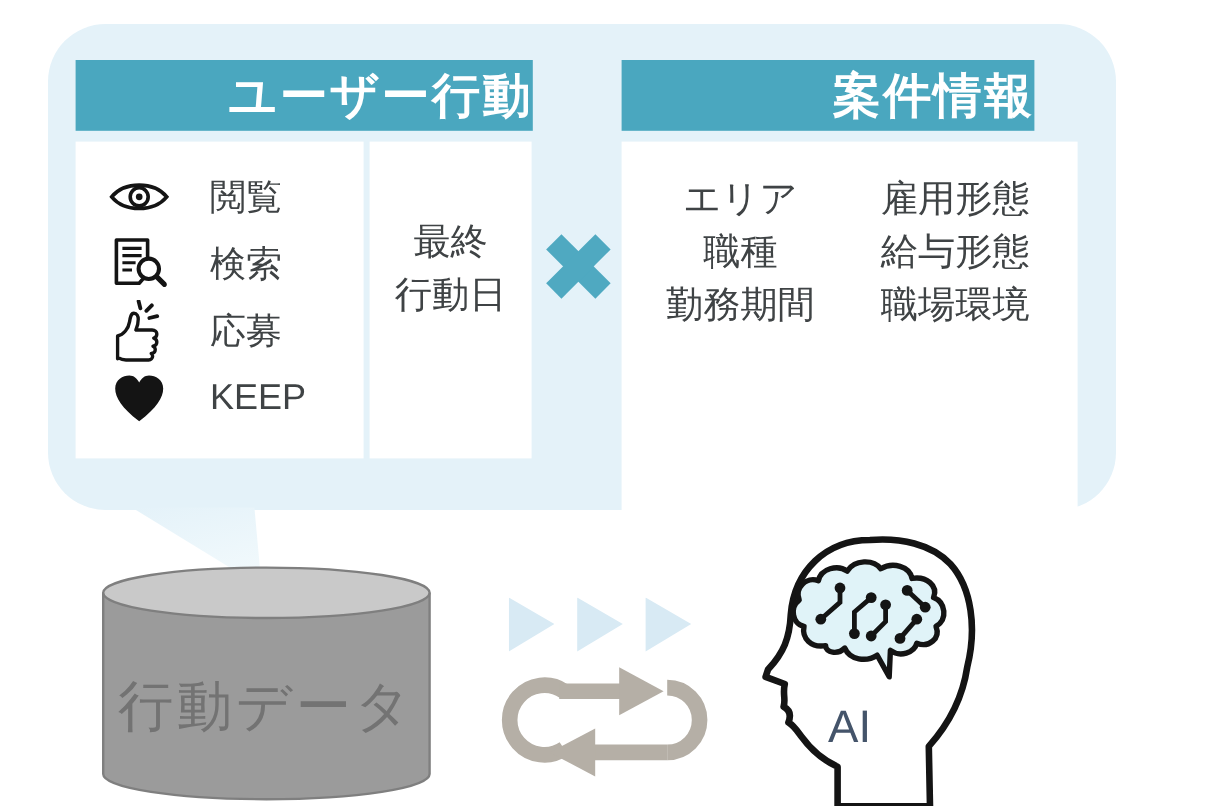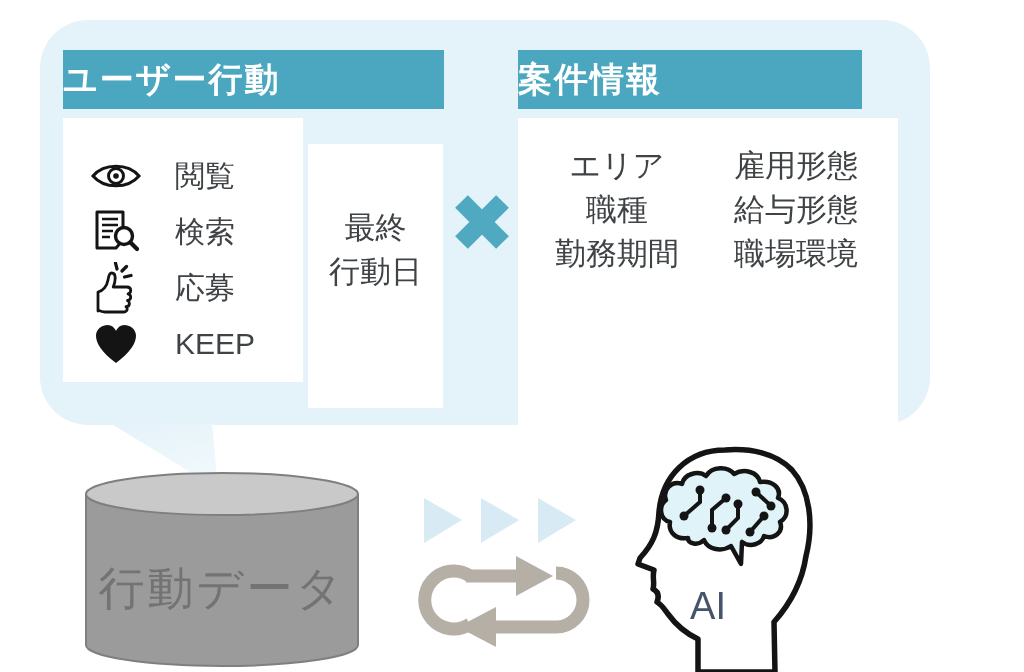--- a/index.html
+++ b/index.html
@@ -5,36 +5,36 @@
   html,body{margin:0;padding:0;background:#ffffff;}
   .canvas{
     position:relative;width:1024px;height:672px;background:#ffffff;overflow:hidden;
     font-family:"Liberation Sans","DejaVu Sans",sans-serif;color:var(--text-dark,#3f4345);
   }
   .abs{position:absolute;}
   
   .bubble{left:40px;top:20px;width:890px;height:405px;border-radius:48px;background:var(--bubble,#e4f2f9);}
   
   .panel-header{
-    display:flex;align-items:center;justify-content:flex-start;
+    display:flex;align-items:center;justify-content:flex-end;
     background:var(--teal,#4aa7bf);color:var(--header-text,#ffffff);
-    font-size:34px;font-weight:bold;letter-spacing:2px;
+    font-size:40px;font-weight:bold;letter-spacing:2px;
   }
   .hdr-left{left:63px;top:50px;width:381px;height:59px;}
   .hdr-right{left:518px;top:50px;width:344px;height:59px;}
   
   .white-box{background:var(--panel-white,#ffffff);}
-  .box-actions{left:63px;top:118px;width:240px;height:264px;padding-top:30px;box-sizing:border-box;}
+  .box-actions{left:63px;top:118px;width:240px;height:264px;padding-top:18px;box-sizing:border-box;}
   .action-row{display:flex;align-items:center;height:56px;padding-left:20px;}
   .action-icon{width:66px;display:flex;align-items:center;justify-content:center;flex:0 0 66px;}
   .action-label{font-size:30px;margin-left:26px;white-space:nowrap;}
   .box-date{
     left:308px;top:118px;width:135px;height:264px;box-sizing:border-box;
     display:flex;flex-direction:column;align-items:center;padding-top:62px;
-    font-size:31px;line-height:44px;margin-top:26px;
+    font-size:31px;line-height:44px;
   }
   .box-info{left:518px;top:118px;width:380px;height:340px;font-family:Liberation Serif, serif;}
   .info-col{position:absolute;top:26px;width:160px;text-align:center;font-size:31px;line-height:44px;white-space:nowrap;}
   .col1{left:19px;}
   .col2{left:198px;}
   .cyl-label{
     left:90px;top:560px;width:264px;text-align:center;
     font-size:46px;line-height:56px;color:#737373;letter-spacing:3px;white-space:nowrap;
   }
   .ai-label{

